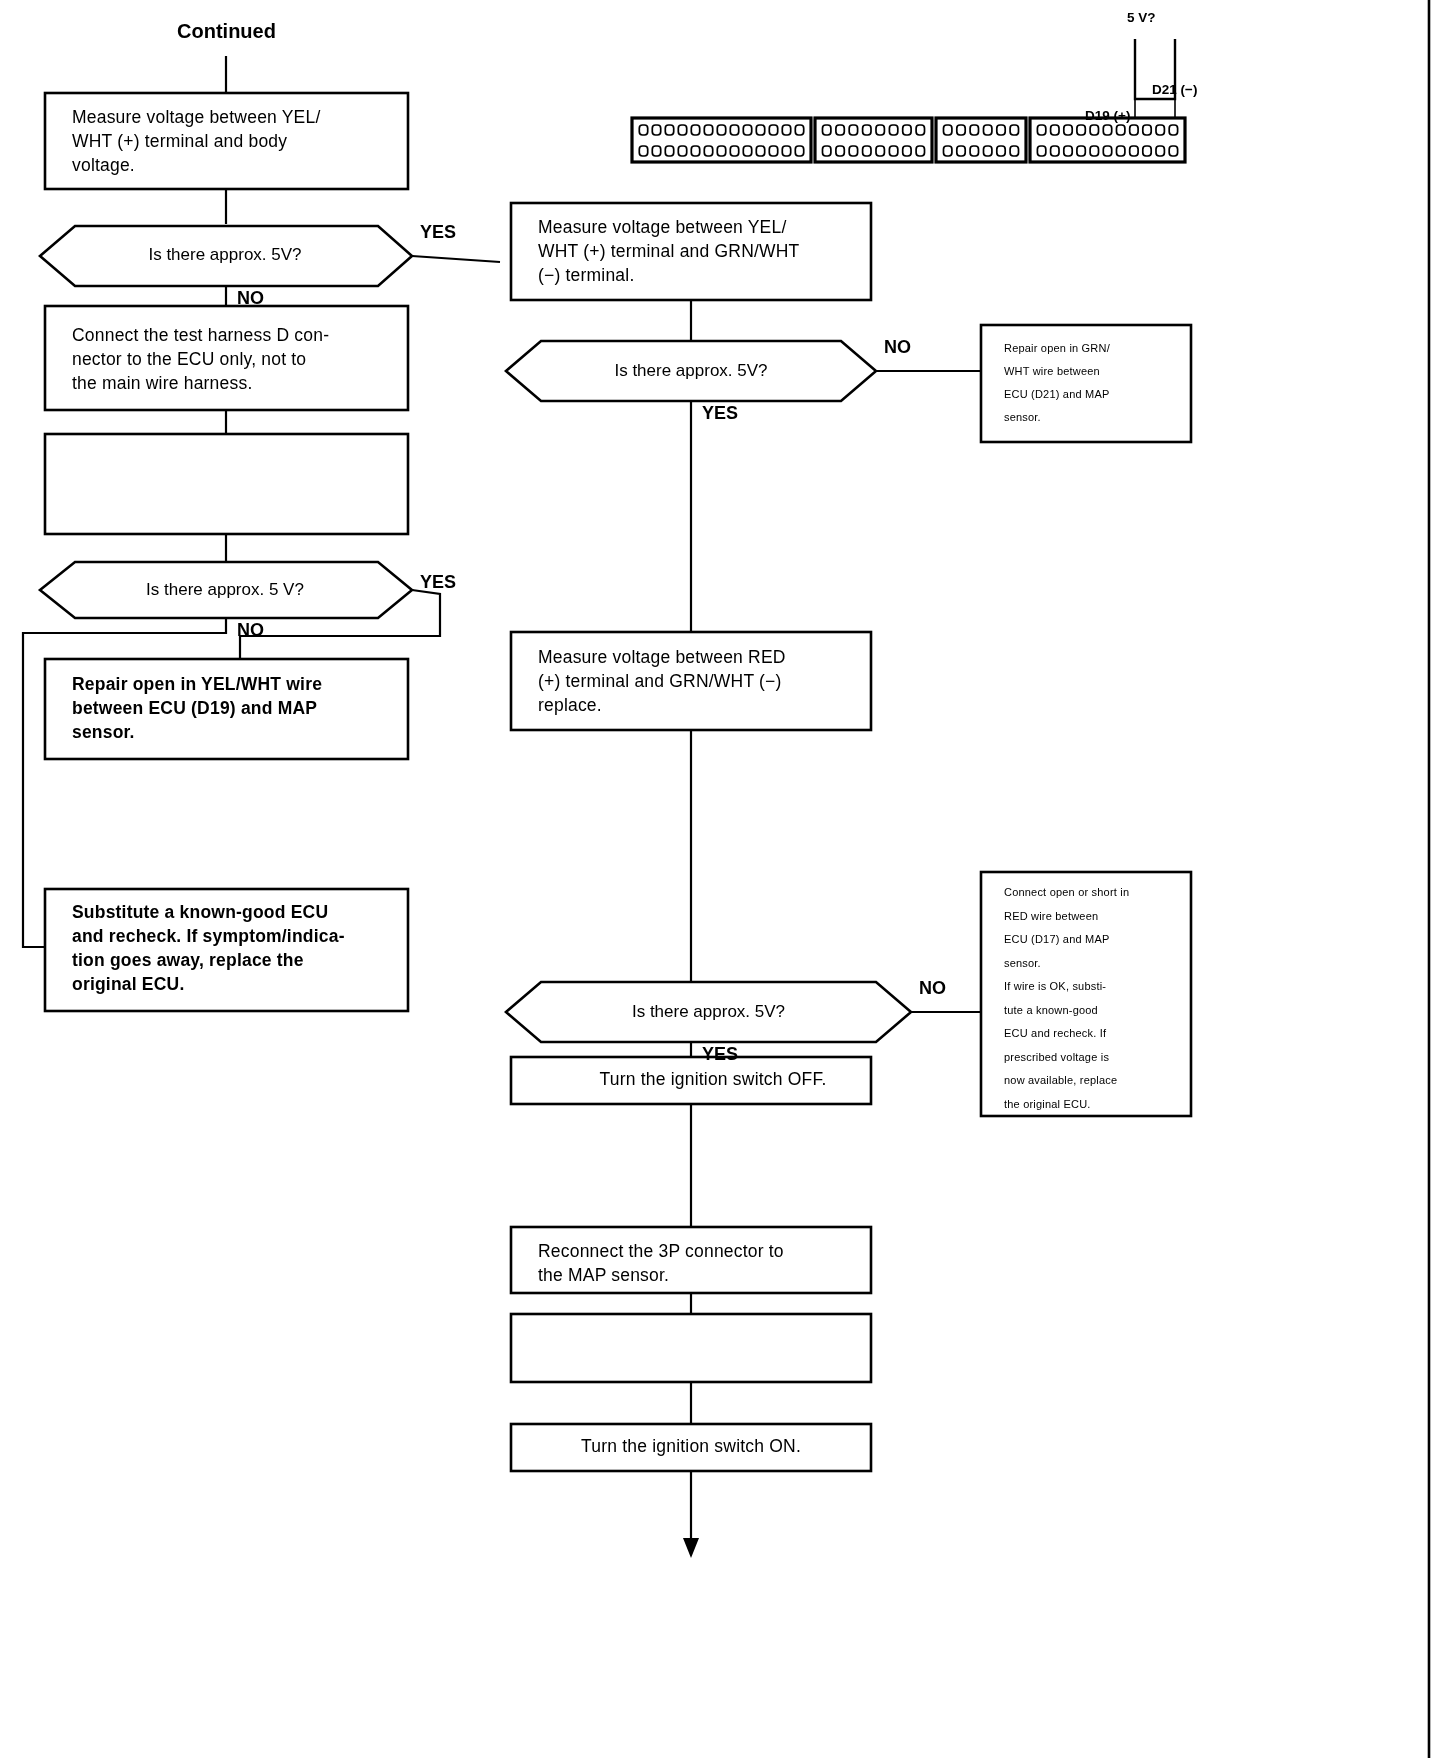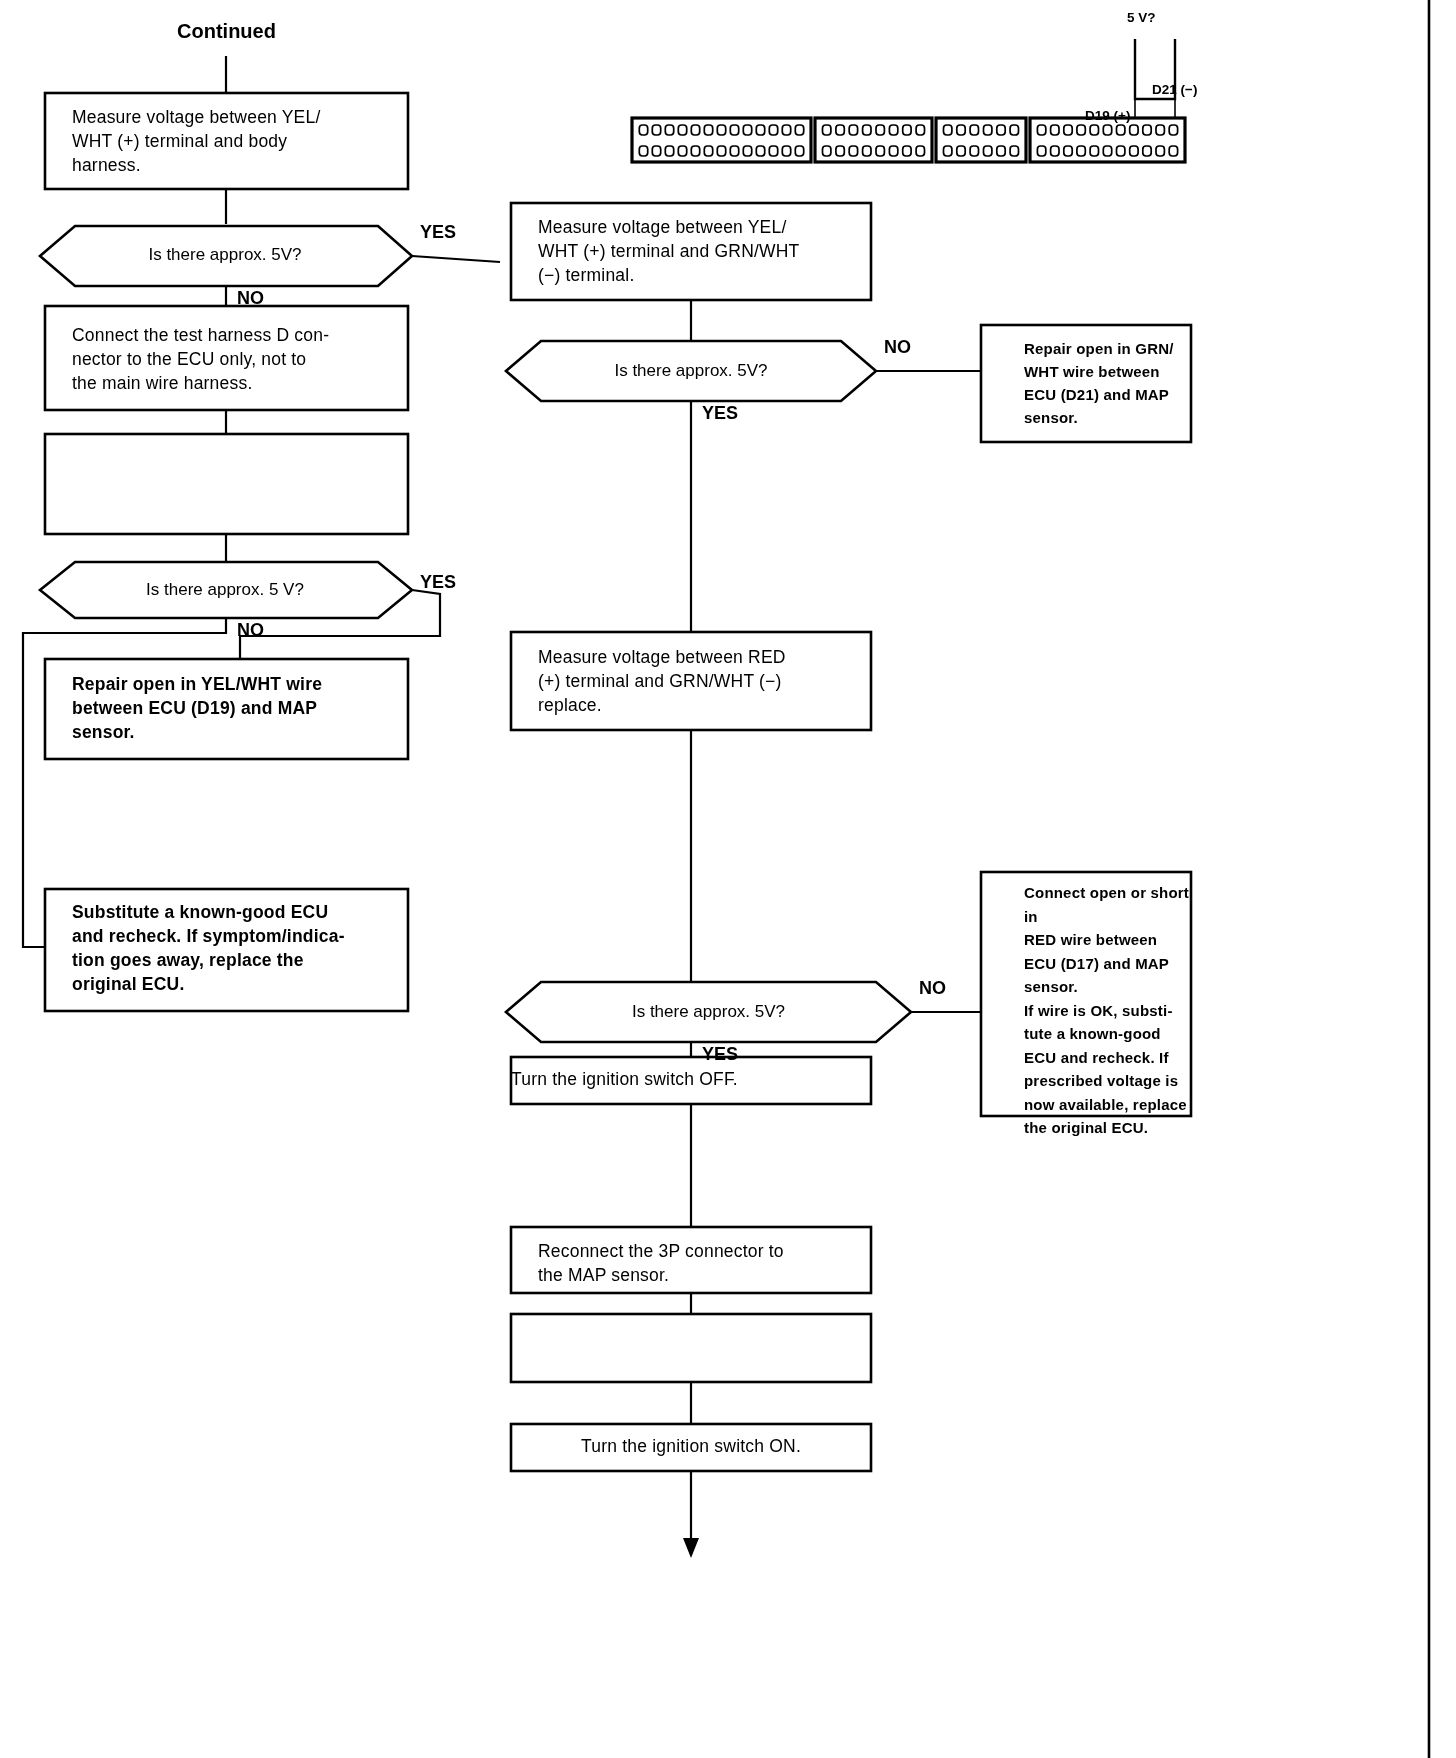--- a/index.html
+++ b/index.html
@@ -12,21 +12,21 @@
   .bx{stroke:#000;stroke-width:2.6;fill:#fff;}
   .dia{stroke:#000;stroke-width:2.6;fill:#fff;}
   .pinbox{stroke:#000;stroke-width:3.2;fill:#fff;}
   .pin{stroke:#000;stroke-width:1.7;fill:#fff;}
   .probe{stroke:#000;stroke-width:2.4;fill:none;}
   .border{stroke:#000;stroke-width:2.6;fill:none;}
 
   .t{font-family:"Liberation Sans","DejaVu Sans",sans-serif;fill:#000;}
   .bodytext{font-size:17.5px;letter-spacing:.2px;}
   .bodybold{font-size:17.5px;font-weight:bold;letter-spacing:.2px;}
-  .smallbold{font-size:15px;font-weight:bold;letter-spacing:.2px;margin-left:20px;}
+  .smallbold{font-size:11px;font-weight:normal;letter-spacing:.2px;}
   .dtext{font-size:17px;}
   .yn{font-size:18px;font-weight:bold;}
   .hdr{font-size:20px;font-weight:bold;}
   .clbl{font-size:13.5px;font-weight:bold;}
 </style>
 </head>
 <body>
 
 <div id="sheet">
 
@@ -191,21 +191,21 @@
       <line class="lnT" x1="1135" y1="99" x2="1135" y2="118"></line>
       <line class="lnT" x1="1175" y1="99" x2="1175" y2="118"></line>
     </g>
   </svg>
 
   <div style="position:absolute;left:45px;top:20px;width:363px;text-align:center;" class="t hdr">Continued</div>
 
   <div style="position:absolute;left:72px;top:105px;width:320px;line-height:24px;" class="t bodytext">
     <div>Measure  voltage  between  YEL/</div>
     <div>WHT   (+)   terminal   and   body</div>
-    <div>harness.</div>
+    <div>voltage.</div>
   </div>
 
   <div style="position:absolute;left:75px;top:245px;width:300px;text-align:center;" class="t dtext">Is there approx. 5V?</div>
   <div style="position:absolute;left:420px;top:222px;" class="t yn">YES</div>
   <div style="position:absolute;left:237px;top:288px;" class="t yn">NO</div>
 
   <div style="position:absolute;left:72px;top:323px;width:320px;line-height:24px;" class="t bodytext">
     <div>Connect the test harness D con-</div>
     <div>nector  to  the  ECU only, not to</div>
     <div>the   main   wire   harness.</div>
@@ -262,21 +262,21 @@
     <div>ECU  (D17)  and  MAP</div>
     <div>sensor.</div>
     <div>If  wire  is  OK,  substi-</div>
     <div>tute   a   known-good</div>
     <div>ECU  and  recheck.  If</div>
     <div>prescribed  voltage  is</div>
     <div>now available, replace</div>
     <div>the original ECU.</div>
   </div>
 
-  <div style="position:absolute;left:511px;top:1069px;width:404px;" class="t bodytext">Turn the ignition switch OFF.</div>
+  <div style="position:absolute;left:511px;top:1069px;width:404px;text-align:center;" class="t bodytext">Turn the ignition switch OFF.</div>
 
   <div style="position:absolute;left:538px;top:1239px;width:325px;line-height:24px;" class="t bodytext">
     <div>Reconnect the 3P connector to</div>
     <div>the MAP sensor.</div>
   </div>
 
 
   <div style="position:absolute;left:511px;top:1436px;width:360px;text-align:center;" class="t bodytext">Turn the ignition switch ON.</div>
 
   <div style="position:absolute;left:1127px;top:10px;" class="t clbl">5 V?</div>

